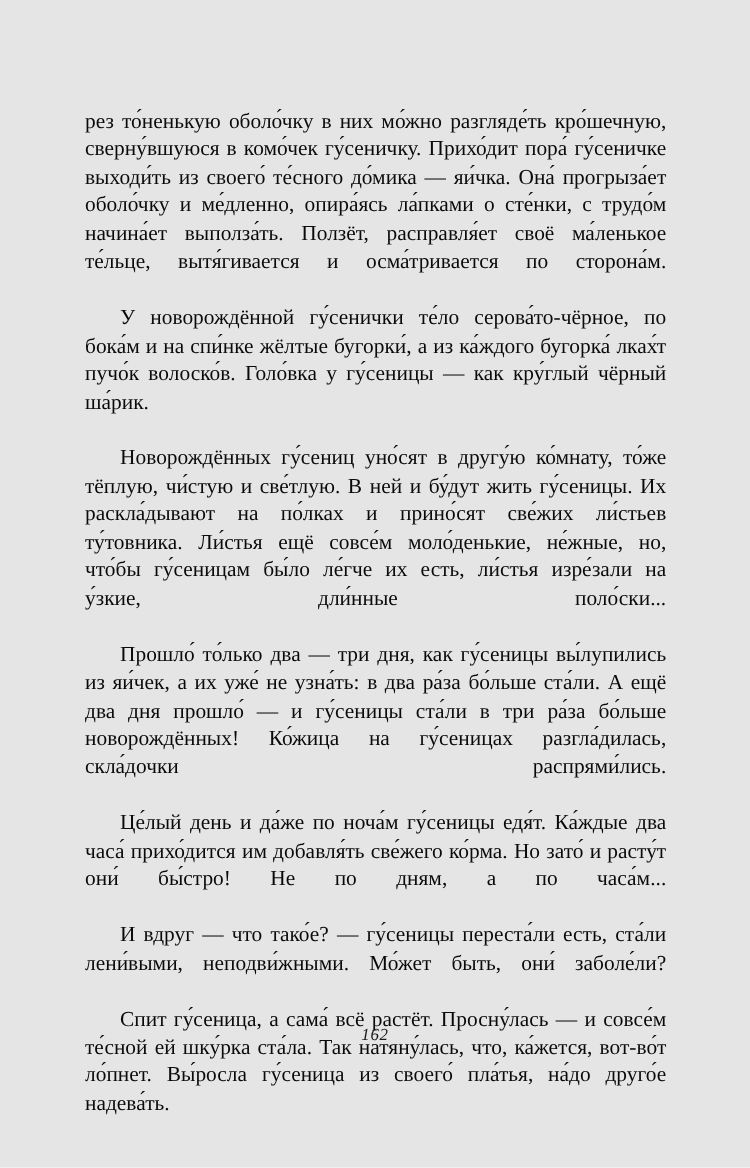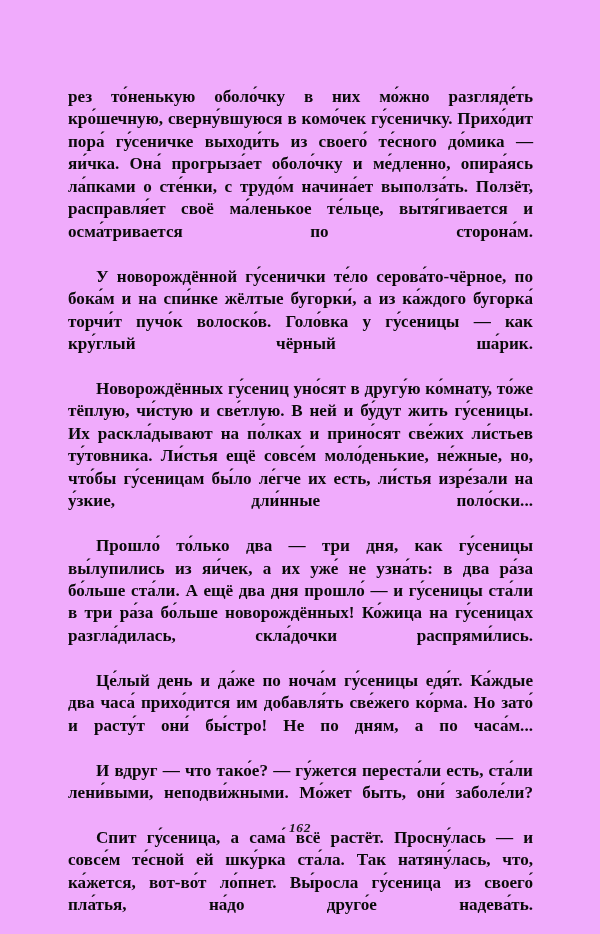--- a/index.html
+++ b/index.html
@@ -15,22 +15,21 @@
     overflow: hidden;
     font-family: "Liberation Serif", "DejaVu Serif", serif;
     color: #0a0a0a;
     -webkit-font-smoothing: none;
   }
 
   
   .page {
     position: absolute;
     inset: 0;
-    background: #f0abfc;
-    font-weight: bold;
+    background: #e5e5e5;
   }
 
   
   .textblock {
     position: absolute;
     left: 68px;
     top: 86px;
     width: 465px;
   }
 
@@ -84,29 +83,29 @@
 </style>
 </head>
 <body>
 
 <div class="page">
 
   <div class="textblock">
 
     <p class="para cont">рез то́ненькую оболо́чку в них мо́жно разгляде́ть кро́шечную, сверну́вшуюся в комо́чек гу́сеничку. Прихо́дит пора́ гу́сеничке выходи́ть из своего́ те́сного до́мика — яи́чка. Она́ прогрыза́ет оболо́чку и ме́дленно, опира́ясь ла́пками о сте́нки, с трудо́м начина́ет выполза́ть. Ползёт, расправля́ет своё ма́ленькое те́льце, вытя́гивается и осма́тривается по сторона́м.</p>
 
-    <p class="para">У новорождённой гу́сенички те́ло серова́то-чёрное, по бока́м и на спи́нке жёлтые бугорки́, а из ка́ждого бугорка́ торчи́т пучо́к волоско́в. Голо́вка у гу́сеницы — как кру́глый чёрный ша́рик.</p>
+    <p class="para">У новорождённой гу́сенички те́ло серова́то-чёрное, по бока́м и на спи́нке жёлтые бугорки́, а из ка́ждого бугорка́ лках́т пучо́к волоско́в. Голо́вка у гу́сеницы — как кру́глый чёрный ша́рик.</p>
 
     <p class="para">Новорождённых гу́сениц уно́сят в другу́ю ко́мнату, то́же тёплую, чи́стую и све́тлую. В ней и бу́дут жить гу́сеницы. Их раскла́дывают на по́лках и прино́сят све́жих ли́стьев ту́товника. Ли́стья ещё совсе́м моло́денькие, не́жные, но, что́бы гу́сеницам бы́ло ле́гче их есть, ли́стья изре́зали на у́зкие, дли́нные поло́ски...</p>
 
     <p class="para">Прошло́ то́лько два — три дня, как гу́сеницы вы́лупились из яи́чек, а их уже́ не узна́ть: в два ра́за бо́льше ста́ли. А ещё два дня прошло́ — и гу́сеницы ста́ли в три ра́за бо́льше новорождённых! Ко́жица на гу́сеницах разгла́дилась, скла́дочки распрями́лись.</p>
 
     <p class="para">Це́лый день и да́же по ноча́м гу́сеницы едя́т. Ка́ждые два часа́ прихо́дится им добавля́ть све́жего ко́рма. Но зато́ и расту́т они́ бы́стро! Не по дням, а по часа́м...</p>
 
-    <p class="para">И вдруг — что тако́е? — гу́жется переста́ли есть, ста́ли лени́выми, неподви́жными. Мо́жет быть, они́ заболе́ли?</p>
+    <p class="para">И вдруг — что тако́е? — гу́сеницы переста́ли есть, ста́ли лени́выми, неподви́жными. Мо́жет быть, они́ заболе́ли?</p>
 
 
     <p class="para">Спит гу́сеница, а сама́ всё растёт. Просну́лась — и совсе́м те́сной ей шку́рка ста́ла. Так натяну́лась, что, ка́жется, вот-во́т ло́пнет. Вы́росла гу́сеница из своего́ пла́тья, на́до друго́е надева́ть.</p>
 
   </div>
 
   <div class="folio">162</div>
 
   <div class="scan-edge"></div>
 

